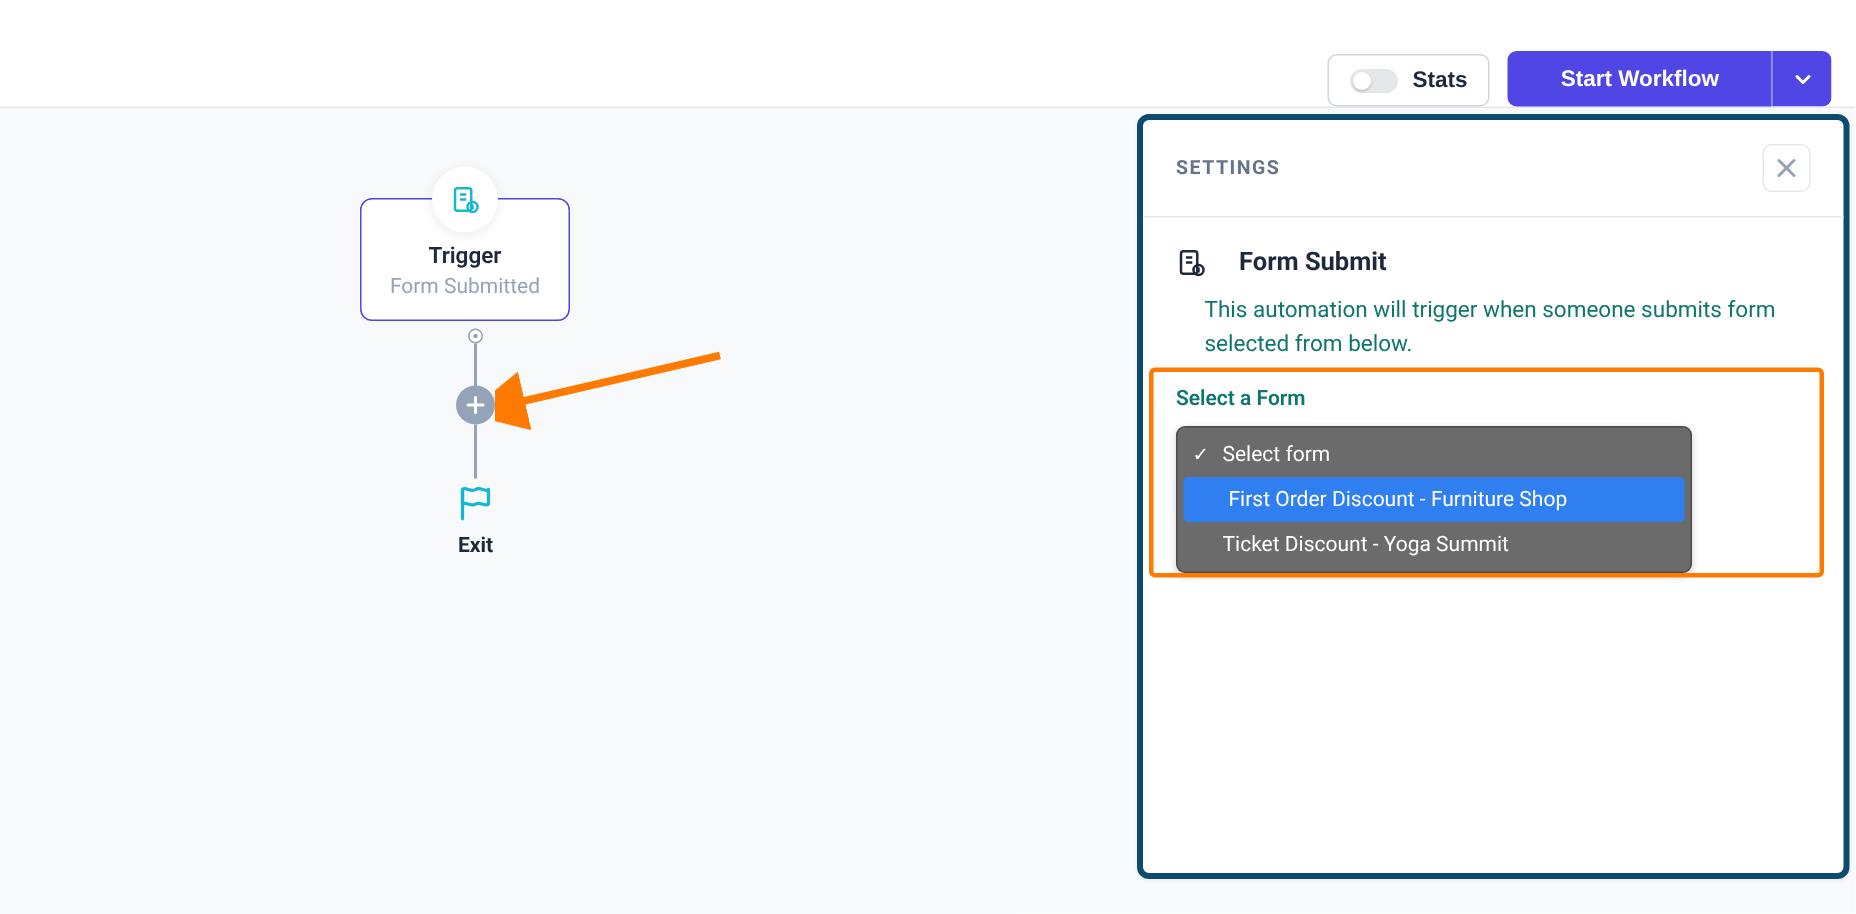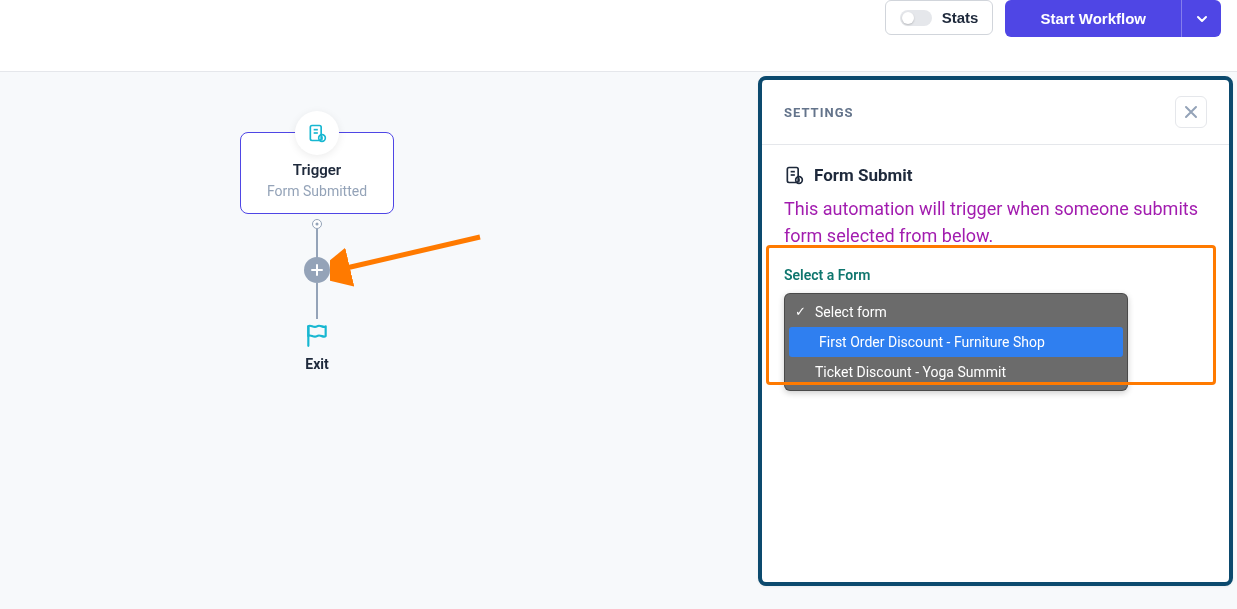--- a/index.html
+++ b/index.html
@@ -8,21 +8,21 @@
       background: #fff;
       width: 1237px;
       height: 609px;
       overflow: hidden;
       position: relative;
     }
     .header {
       height: 72px;
       border-bottom: 1px solid #e5e7eb;
       display: flex;
-      align-items: flex-start;
+      align-items: flex-end;
       justify-content: flex-end;
       padding: 0 16px;
       gap: 12px;
       background: #fff;
     }
     .stats-btn {
       display: flex;
       align-items: center;
       gap: 10px;
       border: 1px solid #d1d5db;
@@ -81,21 +81,21 @@
       top: 72px;
       left: 0;
       right: 0;
       bottom: 0;
       background: #f7f9fb;
     }
     .trigger-node {
       position: absolute;
       left: 240px;
       top: 60px;
-      width: 154px;
+      width: 140px;
       background: #fff;
       border: 1.5px solid #4f46e5;
       border-radius: 8px;
       padding: 28px 10px 14px 10px;
       text-align: center;
     }
     .trigger-icon-circle {
       position: absolute;
       top: -22px;
       left: 50%;
@@ -228,33 +228,34 @@
       color: #94a3b8;
       font-size: 18px;
     }
     .sidebar-body {
       padding: 20px 22px;
       position: relative;
     }
     .section-title-row {
       display: flex;
       align-items: center;
-      gap: 10px;
+      gap: 22px;
       margin-bottom: 10px;
     }
     .section-title {
       font-size: 17px;
       font-weight: 700;
       color: #1e293b;
     }
     .section-desc {
-      font-size: 18px;
-      color: #a21caf;
+      font-size: 15px;
+      color: #0f766e;
       line-height: 1.5;
       margin-bottom: 18px;
+      margin-left: 19px;
     }
     .highlight-box {
       position: absolute;
       left: 4px;
       right: 13px;
       top: 165px;
       height: 140px;
       border: 3px solid #ff7a00;
       border-radius: 4px;
       pointer-events: none;

